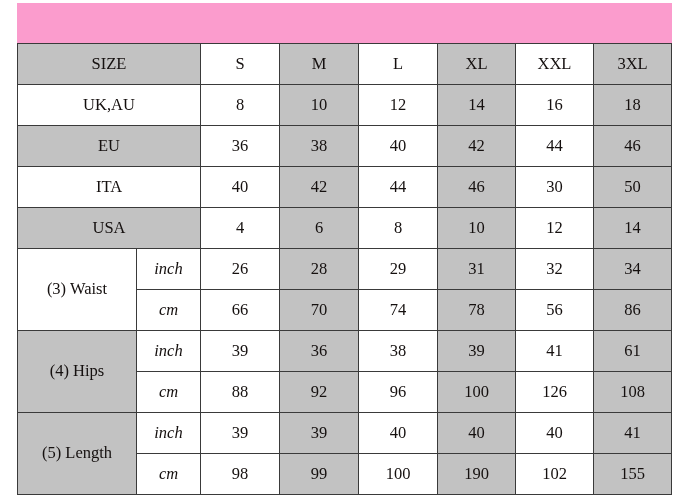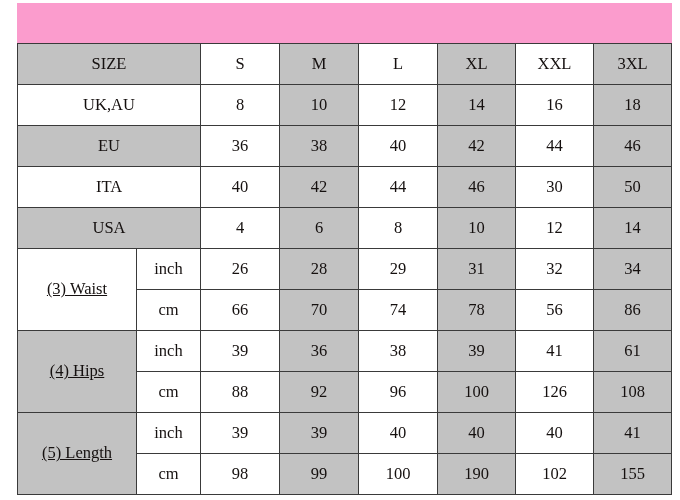--- a/index.html
+++ b/index.html
@@ -63,26 +63,26 @@
   td.gray  { background: #c2c2c2; }
   td.white { background: #ffffff; }
 
   td.row-label {
     text-align: left;
     padding-left: 20px;
   }
   td.row-label.centered {
     text-align: center;
     padding-left: 0;
-    text-decoration: underline;
   }
   td.sub-label {
     text-align: left;
     padding-left: 7px;
     font-size: 15.5px;
+    font-style: italic;
   }
 </style>
 </head>
 <body>
 
 <div id="page">
 
   <div id="banner"></div>
 
   <div id="chart-wrap">

